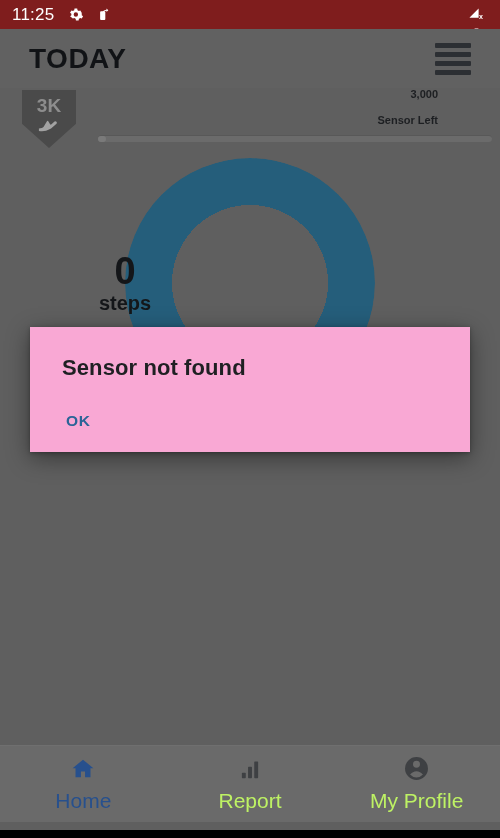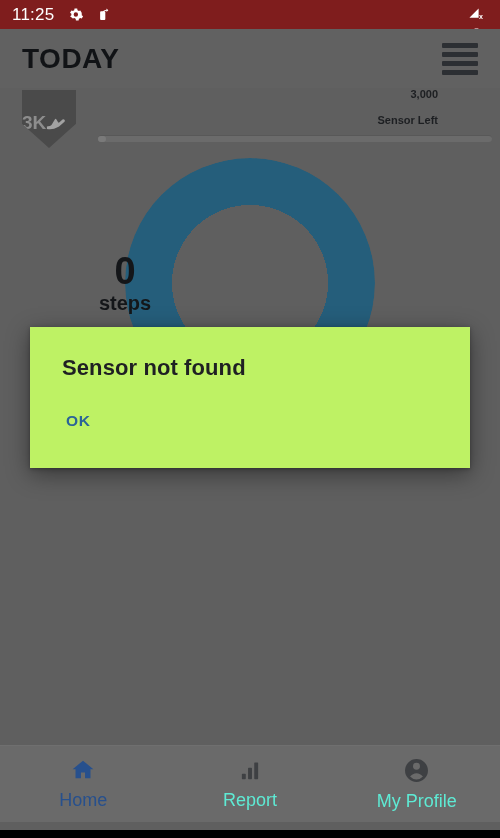--- a/index.html
+++ b/index.html
@@ -29,38 +29,38 @@
   .sb-left-icons { display:flex; align-items:center; gap:12px; margin-left:14px; }
   .sb-right { margin-left:auto; display:flex; align-items:center; gap:7px;flex-direction:column; }
   #lte { font-size:13px; letter-spacing:.3px; }
   svg { display:block; }
 
   
   #appbar {
     position:absolute; left:0; top:29px; width:500px; height:59px;
     background:#616161;
     display:flex; align-items:center;
-    padding:0 22px;
+    padding:0 29px;
   }
   #page-title {
     font-size:28px; font-weight:bold; color:#111316;
     letter-spacing:.5px;
   }
   #hamburger { margin-left:auto; display:flex; flex-direction:column; gap:4px; }
   #hamburger i { display:block; width:36px; height:5px; background:#2c2f33; border-radius:1px; }
 
   
   #goalstrip {
     position:absolute; left:0; top:88px; width:500px; height:62px;
   }
   #badge {
     position:absolute; left:22px; top:2px; width:54px; height:58px;
     background:#4a4a4a;
     clip-path: polygon(0 0, 100% 0, 100% 58%, 50% 100%, 0 58%);
-    display:flex; flex-direction:row; align-items:center;
+    display:flex; flex-direction:column; align-items:center;
     padding-top:6px;
   }
   #badge-label { font-size:19px; font-weight:bold; color:#8d8d8d; line-height:1; }
   #badge-glyph { margin-top:3px; opacity:.62; }
   #goal-text {
     position:absolute; right:62px; top:0px;
     display:flex; align-items:flex-end; gap:14px;
     font-size:11px; font-weight:bold; color:#1d1f22;flex-direction:column;
   }
   #progress-track {
@@ -88,22 +88,22 @@
     display:flex; flex-direction:column; align-items:center; justify-content:center;
     gap:2px;
   }
   #step-count { font-size:38px; font-weight:bold; color:#141619; line-height:1; }
   #step-unit { font-size:20px; font-weight:bold; color:#141619; line-height:1.1; }
 
   
   #scrim { position:absolute; left:0; top:0; width:500px; height:830px; background:transparent; }
   #dialog {
     position:absolute; left:30px; top:327px; width:440px;
-    background:#bef264;
-    padding:28px 30px 28px 32px;
+    background:#f9a8d4;
+    padding:28px 30px 12px 32px;
     box-shadow:0 6px 22px rgba(0,0,0,.42), 0 1px 4px rgba(0,0,0,.30);
   }
   #dialog-title {
     font-size:22px; font-weight:bold; color:#1f2023;
     letter-spacing:.1px; margin-bottom:18px;
   }
   #dialog-message {
     font-size:17.5px; color:#2b2d30; line-height:1.47;
     margin-bottom:26px;
   }
@@ -120,23 +120,23 @@
     position:absolute; left:0; bottom:8px; width:500px; height:77px;
     background:#6a6a6a;
     border-top:1px solid #6f6f6f;
     display:flex;
   }
   .navitem {
     flex:1; display:flex; flex-direction:column;
     align-items:center; justify-content:center; gap:7px;
     cursor:pointer;
   }
-  .navlabel { font-size:18px; }
+  .navlabel { font-size:21px; }
   .navitem.active .navlabel { color:#27508d; }
-  .navitem.inactive .navlabel { color:#5eead4; }
+  .navitem.inactive .navlabel { color:#bef264; }
   #homebar {
     position:absolute; left:0; bottom:0; width:500px; height:8px; background:#000;
   }
 </style>
 </head>
 <body>
 
 <div id="screen">
 
   <div id="statusbar">

